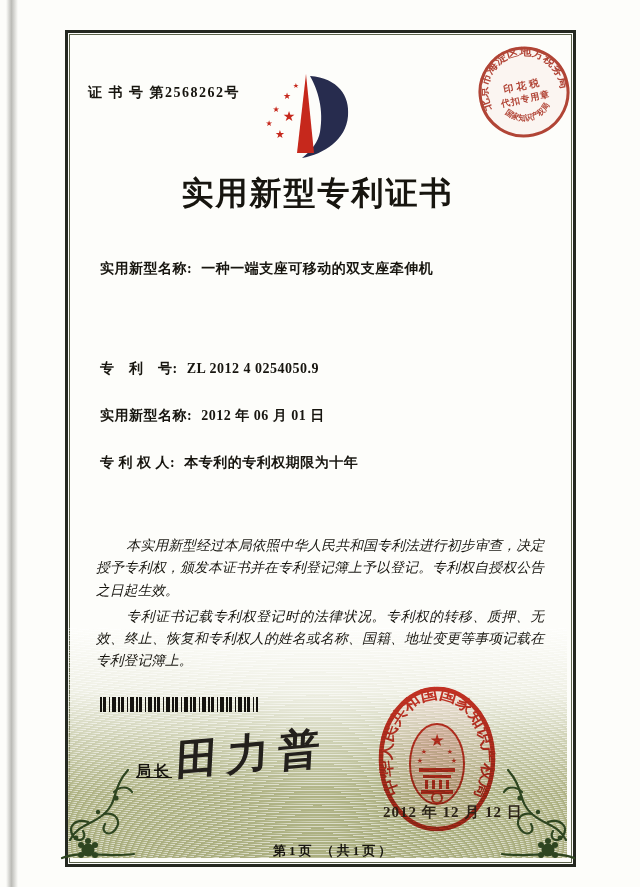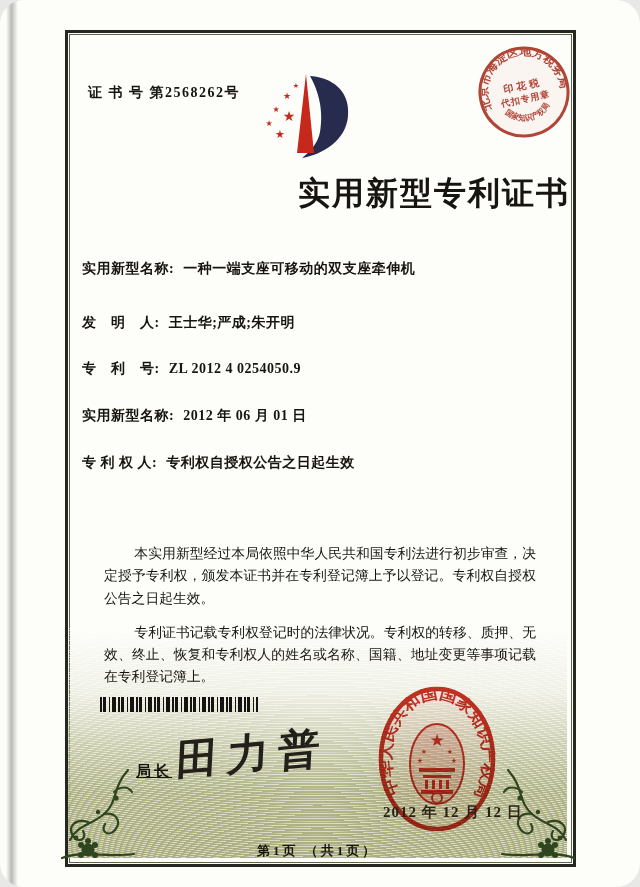--- a/index.html
+++ b/index.html
@@ -1,51 +1,51 @@
 <!DOCTYPE html>
 <html><head>
 <meta charset="utf-8">
 <style>
   html,body{margin:0;padding:0;background:#e8e8e6;}
   .page{
     position:relative;width:640px;height:887px;margin:0 auto;
     background:#fdfdfa;overflow:hidden;
-    font-family:"Liberation Serif","DejaVu Serif",serif;color:#17150f;border-radius:24px;
+    font-family:"Liberation Serif","DejaVu Serif",serif;color:#17150f;
   }
   .abs{position:absolute;}
   .scan-shadow{left:6px;top:0;width:12px;height:887px;
     background:linear-gradient(90deg,rgba(80,80,72,0) 0%,rgba(80,80,72,.38) 45%,rgba(80,80,72,0) 100%);}
   .frame{left:65px;top:30px;width:505px;height:831px;border:3px solid #242820;}
   .frame-inner{position:absolute;inset:1px;border:1px solid #5c644b;}
   .green-zone{left:68px;top:628px;width:499px;height:230px;z-index:1;
     background:
       repeating-radial-gradient(ellipse 160% 95% at 50% 135%,rgba(255,255,255,.55) 0 1.2px,rgba(255,255,255,0) 2.5px 6px),
       linear-gradient(180deg,rgba(174,178,130,0) 0%,rgba(174,178,130,.18) 28%,rgba(172,176,128,.6) 50%,rgba(169,173,124,.92) 72%,rgba(166,170,121,.95) 100%);}
   .cert-no{left:88px;top:84px;font-size:14px;font-weight:600;letter-spacing:1.5px;z-index:2;}
   .logo{left:256px;top:66px;z-index:2;}
   .stamp{left:476px;top:44px;z-index:3;transform:rotate(-12deg);opacity:.92;mix-blend-mode:multiply;}
-  .title{left:65px;top:172px;width:505px;text-align:right;font-size:32px;font-weight:bold;
+  .title{left:65px;top:172px;width:505px;text-align:center;font-size:32px;font-weight:bold;
     letter-spacing:2px;z-index:2;}
-  .field-row{position:absolute;left:82px;font-size:14px;font-weight:600;letter-spacing:.5px;
+  .field-row{position:absolute;left:100px;font-size:14px;font-weight:600;letter-spacing:.5px;
     white-space:nowrap;z-index:2;}
   .field-row .val{margin-left:9px;}
   .r0{top:260px}.r1{top:314px}.r2{top:360px}.r3{top:407px}.r4{top:454px}.r5{top:501px}
   .paragraphs{left:92px;top:531px;width:456px;font-size:13.8px;line-height:22.3px;
     text-align:justify;z-index:2;}
-  .paragraphs p{margin:12px;text-indent:2.2em;}
+  .paragraphs p{margin:4px;text-indent:2.2em;font-style:italic;}
   .barcode{left:100px;top:697px;width:158px;height:15px;z-index:2;
     background:repeating-linear-gradient(90deg,#15130f 0 2px,transparent 2px 3px,#15130f 3px 6px,
       transparent 6px 9px,#15130f 9px 10px,transparent 10px 12px,#15130f 12px 16px,transparent 16px 18px);}
   .sig-title{left:136px;top:762px;font-size:15px;font-weight:bold;letter-spacing:3px;z-index:2;text-decoration:underline;}
   .sig-name{left:176px;top:726px;font-size:42px;font-weight:bold;letter-spacing:9px;
     color:#23201c;transform:rotate(-5deg) skewX(-8deg);z-index:2;}
   .seal{left:374px;top:684px;z-index:3;mix-blend-mode:multiply;opacity:.95;}
   .seal-date{left:383px;top:803px;font-size:15px;font-weight:bold;letter-spacing:1px;
     color:#2a2217;white-space:nowrap;z-index:4;}
-  .footer-page{left:65px;top:842px;width:505px;text-align:center;font-size:13px;font-weight:600;
+  .footer-page{left:81px;top:842px;width:505px;text-align:center;font-size:13px;font-weight:600;
     letter-spacing:3px;z-index:4;}
   .ornament{z-index:2;}
   .ornament-left{left:54px;top:766px;}
   .ornament-right{left:490px;top:766px;transform:scaleX(-1);}
   .star-font{font-family:"DejaVu Sans",sans-serif;}
   svg text{font-family:"Liberation Serif","DejaVu Serif",serif;}
 </style>
 </head>
 <body>
 
@@ -88,31 +88,28 @@
     </text>
     <text x="48" y="45" text-anchor="middle" font-size="10" font-weight="bold" fill="#ad3526" letter-spacing="3">印花税</text>
     <text x="48" y="58" text-anchor="middle" font-size="9" font-weight="bold" fill="#ad3526" letter-spacing="1">代扣专用章</text>
   </svg>
 
   <div class="abs title">实用新型专利证书</div>
 
   <div class="field-row r0">
     <span>实用新型名称:</span><span class="val">一种一端支座可移动的双支座牵伸机</span>
   </div>
-  <div class="field-row r1">
-    <span>发　明　人:</span><span class="val">王士华;严成;朱开明</span>
-  </div>
   <div class="field-row r2">
     <span>专　利　号:</span><span class="val">ZL 2012 4 0254050.9</span>
   </div>
   <div class="field-row r3">
     <span>实用新型名称:</span><span class="val">2012 年 06 月 01 日</span>
   </div>
   <div class="field-row r4">
-    <span>专 利 权 人:</span><span class="val">专利权自授权公告之日起生效</span>
+    <span>专 利 权 人:</span><span class="val">本专利的专利权期限为十年</span>
   </div>
 
   <div class="abs paragraphs">
     <p>本实用新型经过本局依照中华人民共和国专利法进行初步审查，决定授予专利权，颁发本证书并在专利登记簿上予以登记。专利权自授权公告之日起生效。</p>
     <p>专利证书记载专利权登记时的法律状况。专利权的转移、质押、无效、终止、恢复和专利权人的姓名或名称、国籍、地址变更等事项记载在专利登记簿上。</p>
   </div>
 
   <div class="abs barcode"></div>
 
   <div class="abs sig-title">局长</div>

